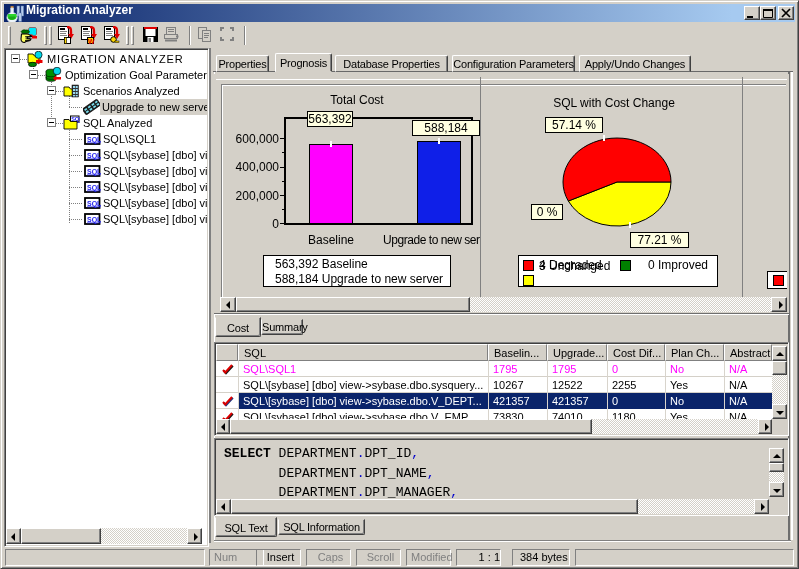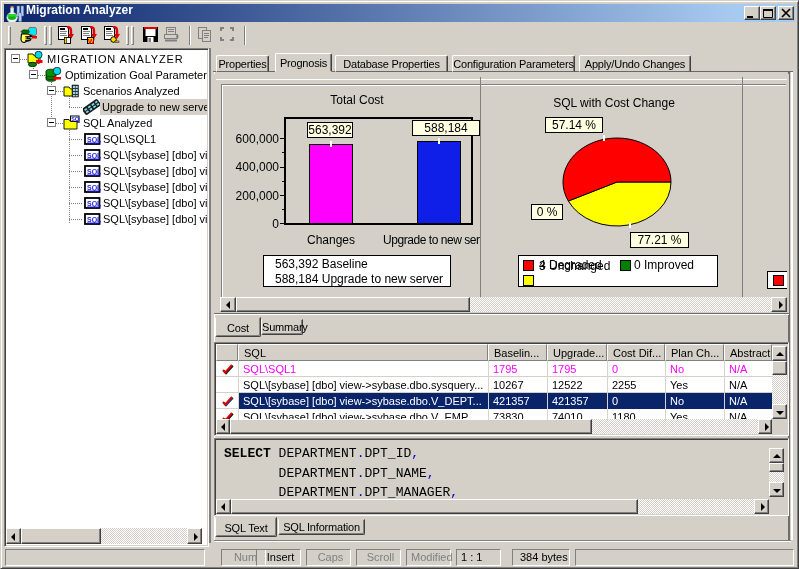--- a/index.html
+++ b/index.html
@@ -338,44 +338,44 @@
     <div class="abs" style="left:63px;top:90px;width:4px;height:1px;background:#000"></div>
     <div class="abs" style="left:63px;top:118px;width:4px;height:1px;background:#000"></div>
     <div class="abs" style="left:63px;top:146px;width:4px;height:1px;background:#000"></div>
     <div class="abs" style="left:65px;top:75px;width:2px;height:1px;background:#000"></div>
     <div class="abs" style="left:65px;top:104px;width:2px;height:1px;background:#000"></div>
     <div class="abs" style="left:65px;top:132px;width:2px;height:1px;background:#000"></div>
     <div class="abs" style="left:92px;top:67px;width:44px;height:80px;background:#ff00ff;border:1px solid #000"></div>
     <div class="abs" style="left:200px;top:64px;width:44px;height:83px;background:#0f1fe8;border:1px solid #000"></div>
     <div class="abs" style="left:113px;top:64px;width:2px;height:6px;background:#fff"></div>
     <div class="abs" style="left:221px;top:61px;width:2px;height:6px;background:#fff"></div>
-    <div class="valbox" style="left:90px;top:45px;width:46px;height:16px;line-height:14px">563,392</div>
+    <div class="valbox" style="left:90px;top:34px;width:46px;height:16px;line-height:14px">563,392</div>
     <div class="valbox" style="left:195px;top:43px;width:68px;height:16px;line-height:14px">588,184</div>
-    <div class="abs c12" style="left:74px;top:156px;width:80px;text-align:center">Changes</div>
+    <div class="abs c12" style="left:74px;top:156px;width:80px;text-align:center">Baseline</div>
     <div class="abs c12" style="left:152px;top:156px;width:140px;text-align:center;letter-spacing:-0.45px">Upgrade to new server</div>
     <div class="legbox" style="left:46px;top:178px;width:188px;height:32px;padding:1px 0 0 11px;line-height:15px">563,392 Baseline<br>588,184 Upgrade to new server</div>
   </div>
   <div class="abs" style="left:264px;top:1px;width:1px;height:220px;background:#808080"></div>
 
   <div class="abs" id="chart2" style="left:265px;top:1px;width:261px;height:220px;overflow:hidden">
     <div class="abs c12" style="left:33px;top:19px;width:200px;text-align:center">SQL with Cost Change</div>
     <svg class="abs" style="left:78px;top:57px" width="118" height="96">
       <path d="M58 48 L112 48 A54 44 0 0 1 9.32 67.06 Z" fill="#ffff00" stroke="#000" stroke-width="1"></path>
       <path d="M58 48 L9.32 67.06 A54 44 0 1 1 112 48 Z" fill="#ff0000" stroke="#000" stroke-width="1"></path>
     </svg>
     <div class="abs" style="left:122px;top:58px;width:2px;height:6px;background:#fff"></div>
     <div class="abs" style="left:148px;top:145px;width:2px;height:6px;background:#fff"></div>
     <div class="valbox" style="left:64px;top:40px;width:58px;height:16px;line-height:14px">57.14 %</div>
     <div class="valbox" style="left:50px;top:127px;width:32px;height:16px;line-height:14px">0 %</div>
     <div class="valbox" style="left:149px;top:155px;width:59px;height:16px;line-height:14px">77.21 %</div>
     <div class="legbox" style="left:37px;top:178px;width:200px;height:32px">
       <div class="abs" style="left:4px;top:4px;width:11px;height:11px;background:#ff0000;border:1px solid #000"></div>
       <div class="abs" style="left:20px;top:2px">4 Degraded</div>
       <div class="abs" style="left:101px;top:4px;width:11px;height:11px;background:#008000;border:1px solid #000"></div>
-      <div class="abs" style="left:115px;top:2px">0 Improved</div>
+      <div class="abs" style="left:129px;top:2px">0 Improved</div>
       <div class="abs" style="left:4px;top:19px;width:11px;height:11px;background:#ffff00;border:1px solid #000"></div>
       <div class="abs" style="left:20px;top:3px">3 Unchanged</div>
     </div>
   </div>
   <div class="abs" style="left:526px;top:1px;width:1px;height:220px;background:#808080"></div>
 
   <div class="abs" id="chart3" style="left:527px;top:1px;width:45px;height:220px;overflow:hidden">
     <div class="abs" style="left:24px;top:194px;width:21px;height:18px;background:#fff;border:1px solid #000;border-right:none">
       <div class="abs" style="left:5px;top:3px;width:11px;height:11px;background:#ff0000;border:1px solid #000"></div>
     </div>
@@ -520,21 +520,21 @@
       </div>
   </div>
   <div class="abs" style="left:553px;top:57px;width:19px;height:17px;background:#d4d0c8"></div>
 </div>
 
 <div class="btab" style="left:278px;top:519px;width:87px;height:16px;line-height:14px">SQL Information</div>
 <div class="btab" style="left:215px;top:517px;width:62px;height:20px;line-height:20px;z-index:3">SQL Text</div>
 
 <div class="abs" id="statusbar" style="left:4px;top:545px;width:791px;height:21px">
   <div class="spanel" style="left:1px;width:200px"></div>
-  <div class="spanel" style="left:217px;width:45px;color:#808080;text-align:center">Num</div>
+  <div class="spanel" style="left:205px;width:55px;color:#808080;text-align:left">Num</div>
   <div class="spanel" style="left:252px;width:45px;text-align:center">Insert</div>
   <div class="spanel" style="left:302px;width:45px;color:#808080;text-align:center">Caps</div>
   <div class="spanel" style="left:352px;width:45px;color:#808080;text-align:center">Scroll</div>
   <div class="spanel" style="left:402px;width:45px;color:#808080;text-align:center">Modified</div>
-  <div class="spanel" style="left:452px;width:45px;text-align:left">1 : 1</div>
+  <div class="spanel" style="left:452px;width:45px;text-align:right">1 : 1</div>
   <div class="spanel" style="left:508px;width:58px;padding-left:7px">384 bytes</div>
   <div class="spanel" style="left:571px;width:219px"></div>
 </div>
 
 </body></html>

